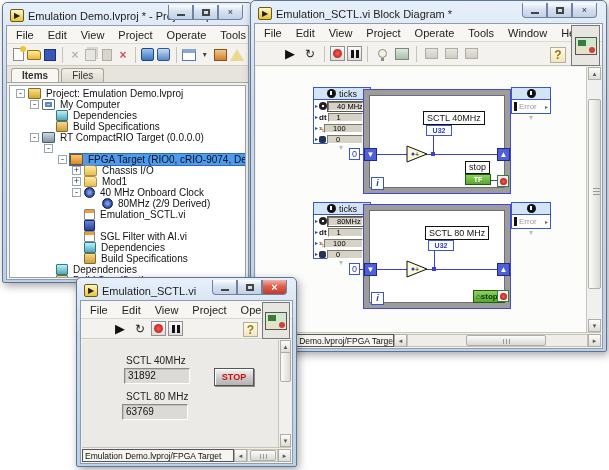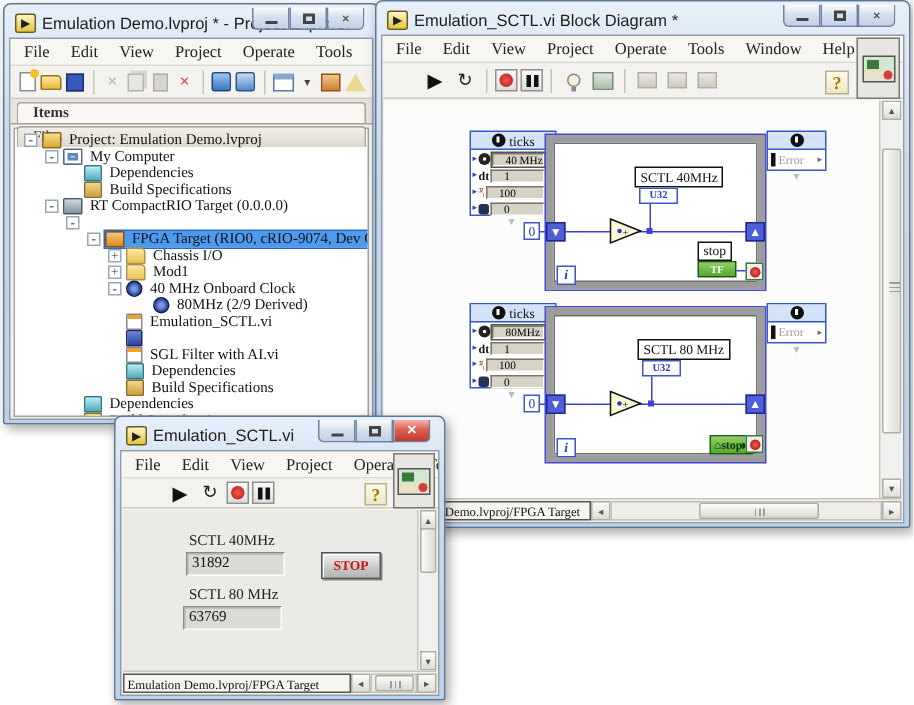--- a/index.html
+++ b/index.html
@@ -14,21 +14,21 @@
   .lvicon { width:14px; height:13px; background:linear-gradient(#fdf6c8,#e8c53a); border:1px solid #6a5a10;
             color:#222; font-size:8px; line-height:11px; text-align:center; border-radius:2px; flex:0 0 auto; }
   .winbtns { position:absolute; top:-1px; right:6px; display:flex; }
   .wbtn { width:25px; height:15px; border:1px solid #6f83a0; background:linear-gradient(#fcfdfe,#d6e1ef 45%,#c2d1e6);
           border-top:none; display:flex; align-items:center; justify-content:center; font-size:9px; color:#333; }
   .wbtn.first { border-radius:0 0 0 4px; }
   .wbtn.last  { border-radius:0 0 4px 0; }
   .wbtn .minbar { width:8px; height:2px; background:#444; margin-top:6px; }
   .wbtn .maxbox { width:8px; height:7px; border:2px solid #444; }
   .wbtn.close-red { background:linear-gradient(#f5b2a8,#dd5f52 45%,#c23b2e); color:#fff; font-weight:bold; font-size:11px; }
-  .client { background:#f2f1ec; border:1px solid #8e9cad; position:relative; overflow:hidden;font-family:Liberation Serif, serif; }
+  .client { background:#f2f1ec; border:1px solid #8e9cad; position:relative; overflow:hidden; }
   .menubar { display:flex; background:#f7f6f2; border-bottom:1px solid #dcd9cf; padding:1px 2px; height:18px; }
   .menubar span { font-size:11px; color:#222; padding:2px 7px; cursor:default; }
   .toolbar { display:flex; align-items:center; background:#f3f2ee; border-bottom:1px solid #cfccc2; padding:0 4px; gap:2px; }
   .tsep { width:1px; height:16px; background:#c6c3b8; margin:0 3px; }
   .tico { width:18px; height:17px; display:flex; align-items:center; justify-content:center; position:relative; }
 
   
   #pe { left:2px; top:2px; width:251px; height:281px; z-index:1; }
   #pe .client { height:255px; }
   #pe .toolbar { height:22px; }
@@ -40,21 +40,21 @@
   .red-x { color:#d05050; font-size:12px; font-weight:bold; }
   .mini-pages { width:11px; height:12px; background:#e8e6e0; border:1px solid #b8b5ad; box-shadow:2px -2px 0 #d8d5cd; }
   .mini-clip { width:10px; height:12px; background:#d8d5cd; border:1px solid #b0ad a5; border:1px solid #b0ada5; }
   .mini-tool-blue { width:13px; height:13px; background:linear-gradient(#9ec4ee,#3a74c0); border:1px solid #1c4886; border-radius:2px; }
   .mini-tool-blue2 { width:13px; height:13px; background:linear-gradient(#c8dcf2,#5a88c8); border:1px solid #2a5896; border-radius:2px; }
   .mini-win { width:14px; height:12px; background:#fff; border:1px solid #5878a8; border-top:4px solid #88aad0; }
   .dd-arrow { font-size:8px; color:#444; }
   .mini-prop { width:13px; height:12px; background:linear-gradient(#f0c890,#d08030); border:1px solid #905010; }
   .mini-warn { width:0; height:0; border-left:7px solid transparent; border-right:7px solid transparent; border-bottom:12px solid #e8d27a; opacity:.8; }
 
-  .tabsrow { display:flex; background:#e6e4dc; border-bottom:1px solid #a8a496; padding:2px 4px 0; height:17px; gap:2px;flex-direction:column; }
+  .tabsrow { display:flex; background:#e6e4dc; border-bottom:1px solid #a8a496; padding:2px 4px 0; height:17px; gap:2px; }
   .tab { font-size:10px; padding:1px 10px; border:1px solid #a8a496; border-bottom:none; border-radius:3px 3px 0 0;
          background:linear-gradient(#f2f0ea,#ddd9cd); color:#333; }
   .tab.active { background:#f8f7f3; font-weight:bold; }
   .treewrap { background:#fff; border:1px solid #9aa5b2; margin:2px; height:193px; overflow:hidden; padding-top:2px; }
   .trow { display:flex; align-items:center; height:11px; font-size:10px; color:#111; white-space:nowrap; }
   .exp { width:9px; height:9px; border:1px solid #97a5b5; background:#fff; font-size:9px; line-height:7px; text-align:center;
          color:#333; margin-right:3px; flex:0 0 auto; }
   .exp.none { visibility:hidden; }
   .ti { width:13px; height:11px; margin-right:3px; flex:0 0 auto; border-radius:1px; }
   .i-proj   { background:linear-gradient(#f6e08a,#d8a830); border:1px solid #8a6a20; }

